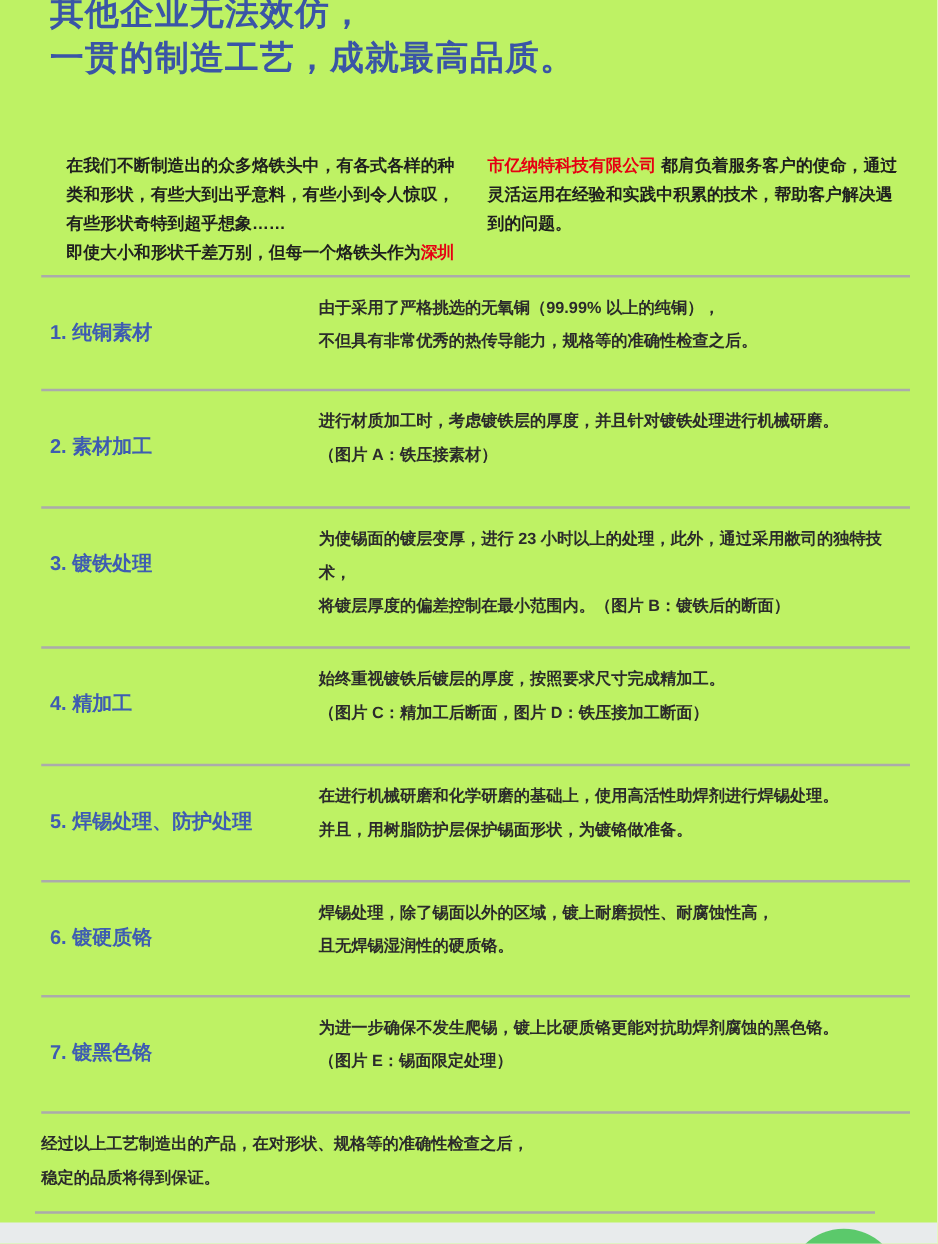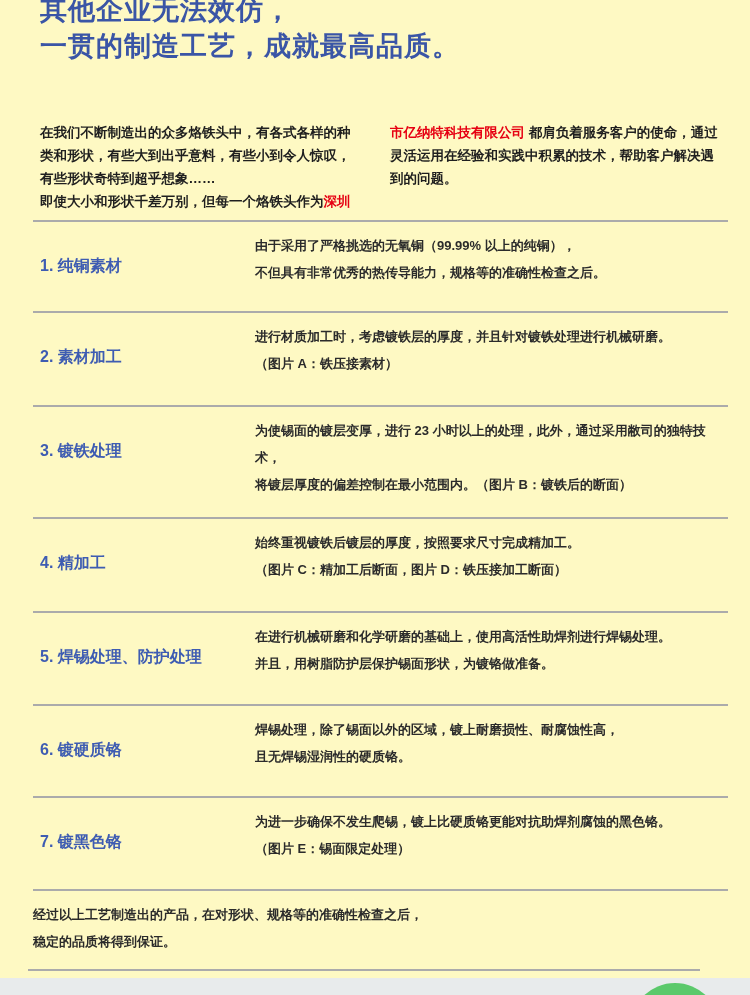--- a/index.html
+++ b/index.html
@@ -1,22 +1,22 @@
 <!DOCTYPE html>
 <html><head>
 <meta charset="utf-8">
 <style>
   html,body{margin:0;padding:0;background:#fff;}
-  .page{position:relative;width:750px;height:995px;background:#fef9c3;overflow:hidden;
+  .page{position:relative;width:750px;height:995px;background:#bef264;overflow:hidden;
         font-family:"Liberation Sans","DejaVu Sans",sans-serif;}
   .title{position:absolute;left:40px;top:-8px;color:#3A55A6;font-size:27px;font-weight:700;
          line-height:36px;letter-spacing:1px;white-space:pre-line;}
   .intro{position:absolute;top:121px;left:0;width:750px;font-size:13.5px;font-weight:700;
          color:#1f1f1f;line-height:23px;}
-  .intro-left{position:absolute;left:40px;top:0;width:318px;}
+  .intro-left{position:absolute;left:53px;top:0;width:318px;}
   .intro-right{position:absolute;left:390px;top:0;width:336px;}
   .red{color:#E60012;}
   .sections{position:absolute;top:220px;left:33px;width:695px;}
   .sec{box-sizing:border-box;border-top:2px solid #ABABAB;display:flex;align-items:flex-start;}
   .sec-head{flex:0 0 215px;padding:34px 0 0 7px;color:#3E5CB2;font-size:16px;font-weight:700;
             white-space:nowrap;overflow:visible;}
   .sec-desc{flex:1;padding-top:10px;font-size:13px;font-weight:600;color:#2b2b2b;line-height:27px;}
   .h91{height:91px}.h92{height:92px}.h93{height:93px}.h94{height:94px}.h100{height:112px}
   .final-rule{position:absolute;top:969px;left:28px;width:672px;height:2px;background:#ABABAB;}
   .bottom-band{position:absolute;top:978px;left:0;width:750px;height:17px;background:#E8EBEC;}

